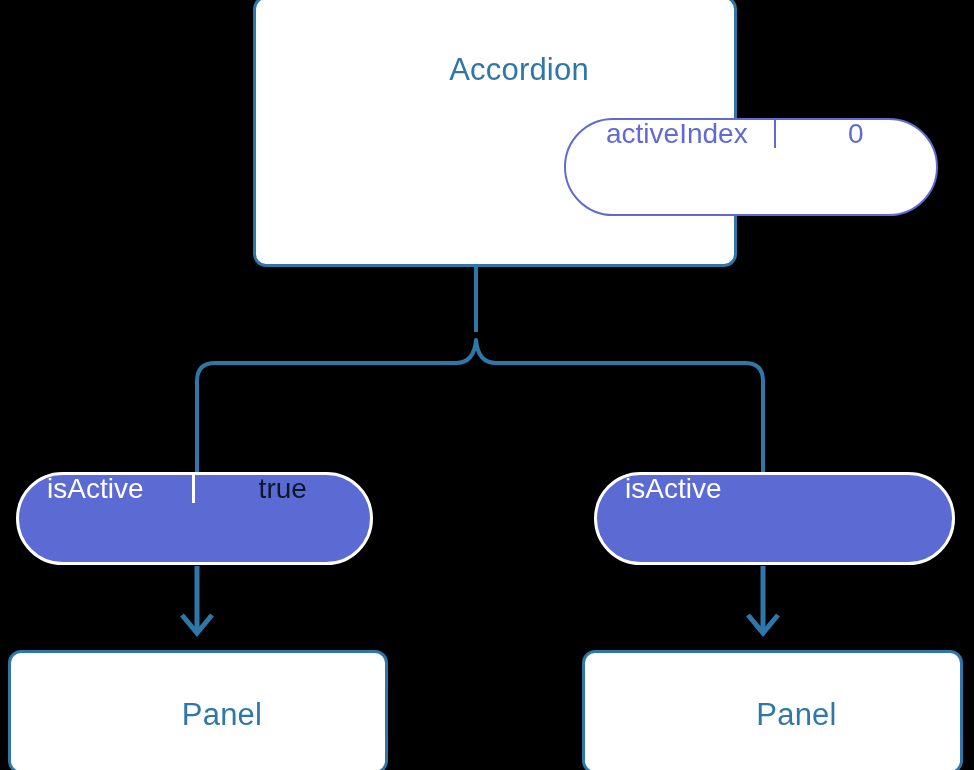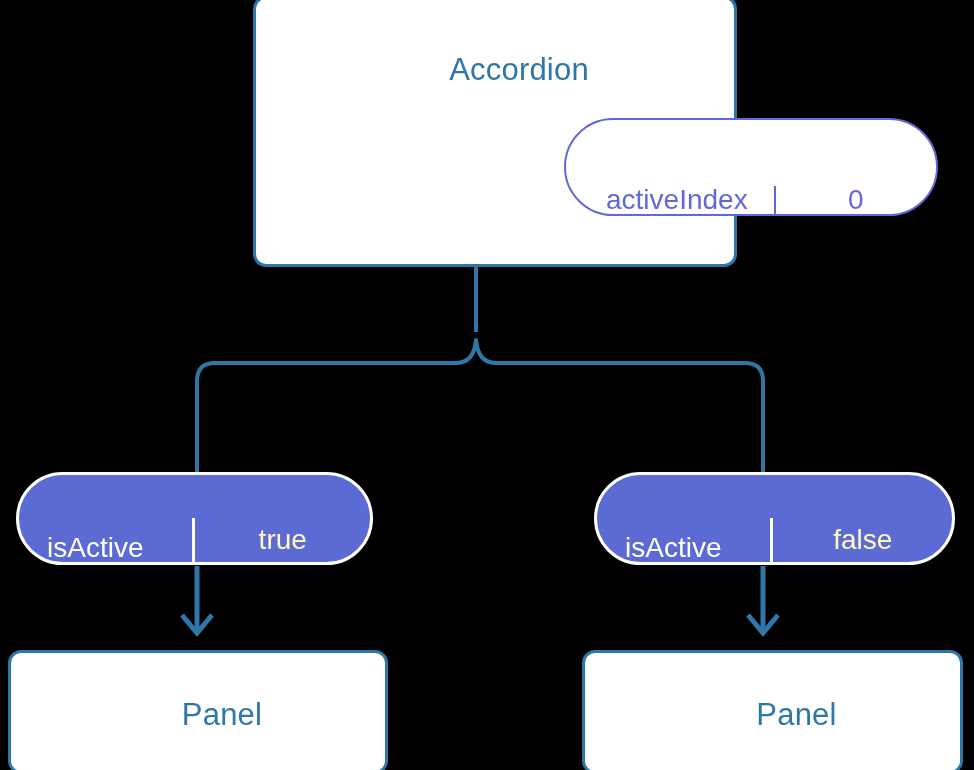--- a/index.html
+++ b/index.html
@@ -73,21 +73,21 @@
     width: 381px;
     height: 124px;
   }
   #panel-right .card-title { top: 44px; }
 
   
   .pill {
     position: absolute;
     box-sizing: border-box;
     display: flex;
-    align-items: flex-end;
+    align-items: flex-start;
     border-radius: 999px;
     overflow: hidden;
     white-space: nowrap;
   }
   .pill .pill-key,
   .pill .pill-val {
     display: flex;
     align-items: center;
     justify-content: center;
     font-size: 28px;
@@ -124,24 +124,24 @@
     background: #5C6AD4;
     border: 3px solid #ffffff;
     gap: 27px;
   }
   .pill.filled .pill-key {
     color: #ffffff;
     flex: 0 0 auto;
     padding: 0 22px 0 28px;
   }
   .pill.filled .pill-val {
-    color: #fef9c3;
+    color: #0f172a;
     flex: 1 1 auto;
     border-left: 3px solid #ffffff;
-    padding: 8px 24px;
+    padding: 0 24px;
   }
 
   #pill-is-active-left {
     left: 16px;
     top: 472px;
     width: 357px;
     height: 93px;
   }
   #pill-is-active-right {
     left: 594px;
@@ -185,21 +185,20 @@
     </div>
   </div>
 
   <div id="pill-is-active-left" class="pill filled">
     <span class="pill-key">isActive</span>
     <span class="pill-val">true</span>
   </div>
 
   <div id="pill-is-active-right" class="pill filled">
     <span class="pill-key">isActive</span>
-    <span class="pill-val">false</span>
   </div>
 
   <div id="panel-left" class="card">
     <div class="card-title">Panel</div>
   </div>
 
   <div id="panel-right" class="card">
     <div class="card-title">Panel</div>
   </div>
 

